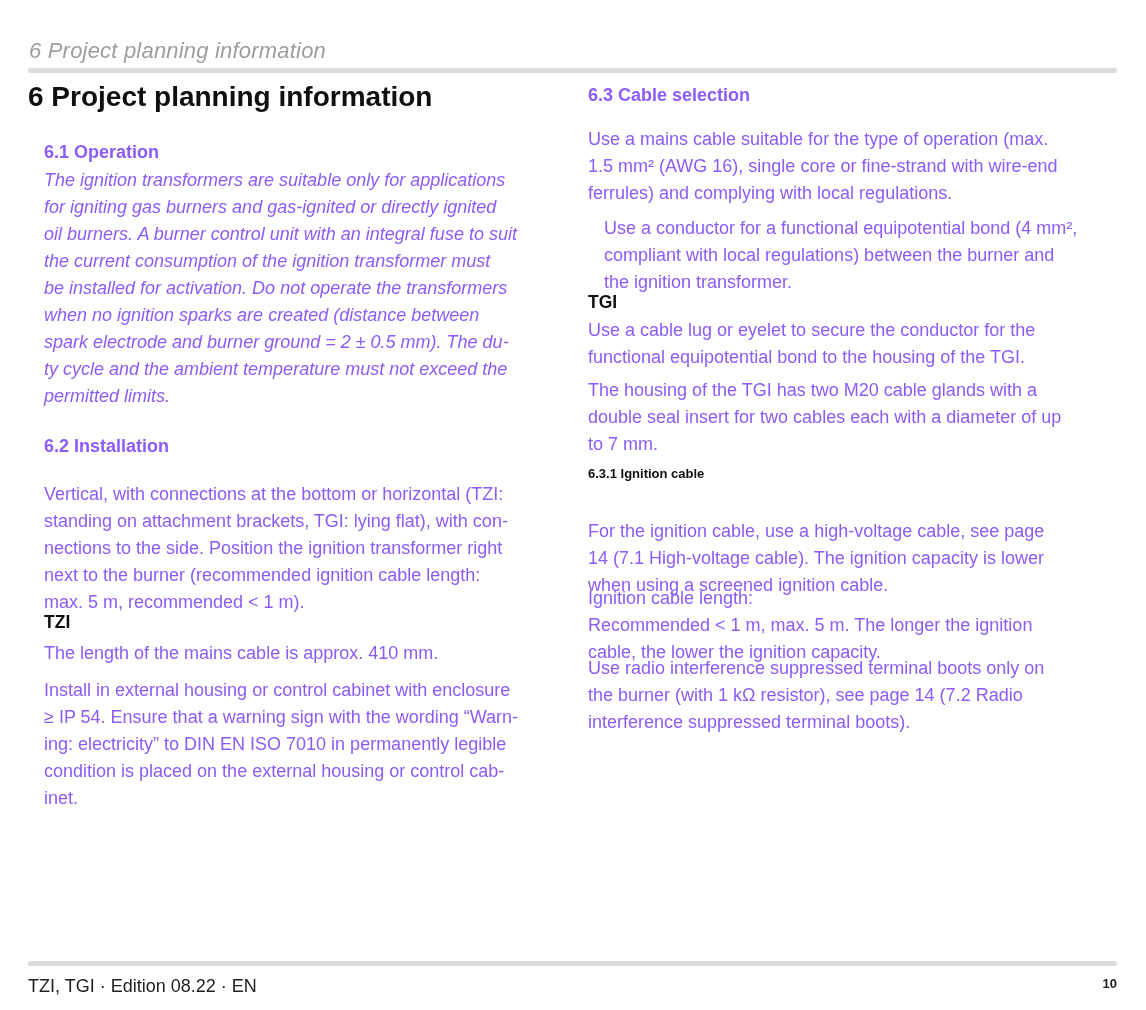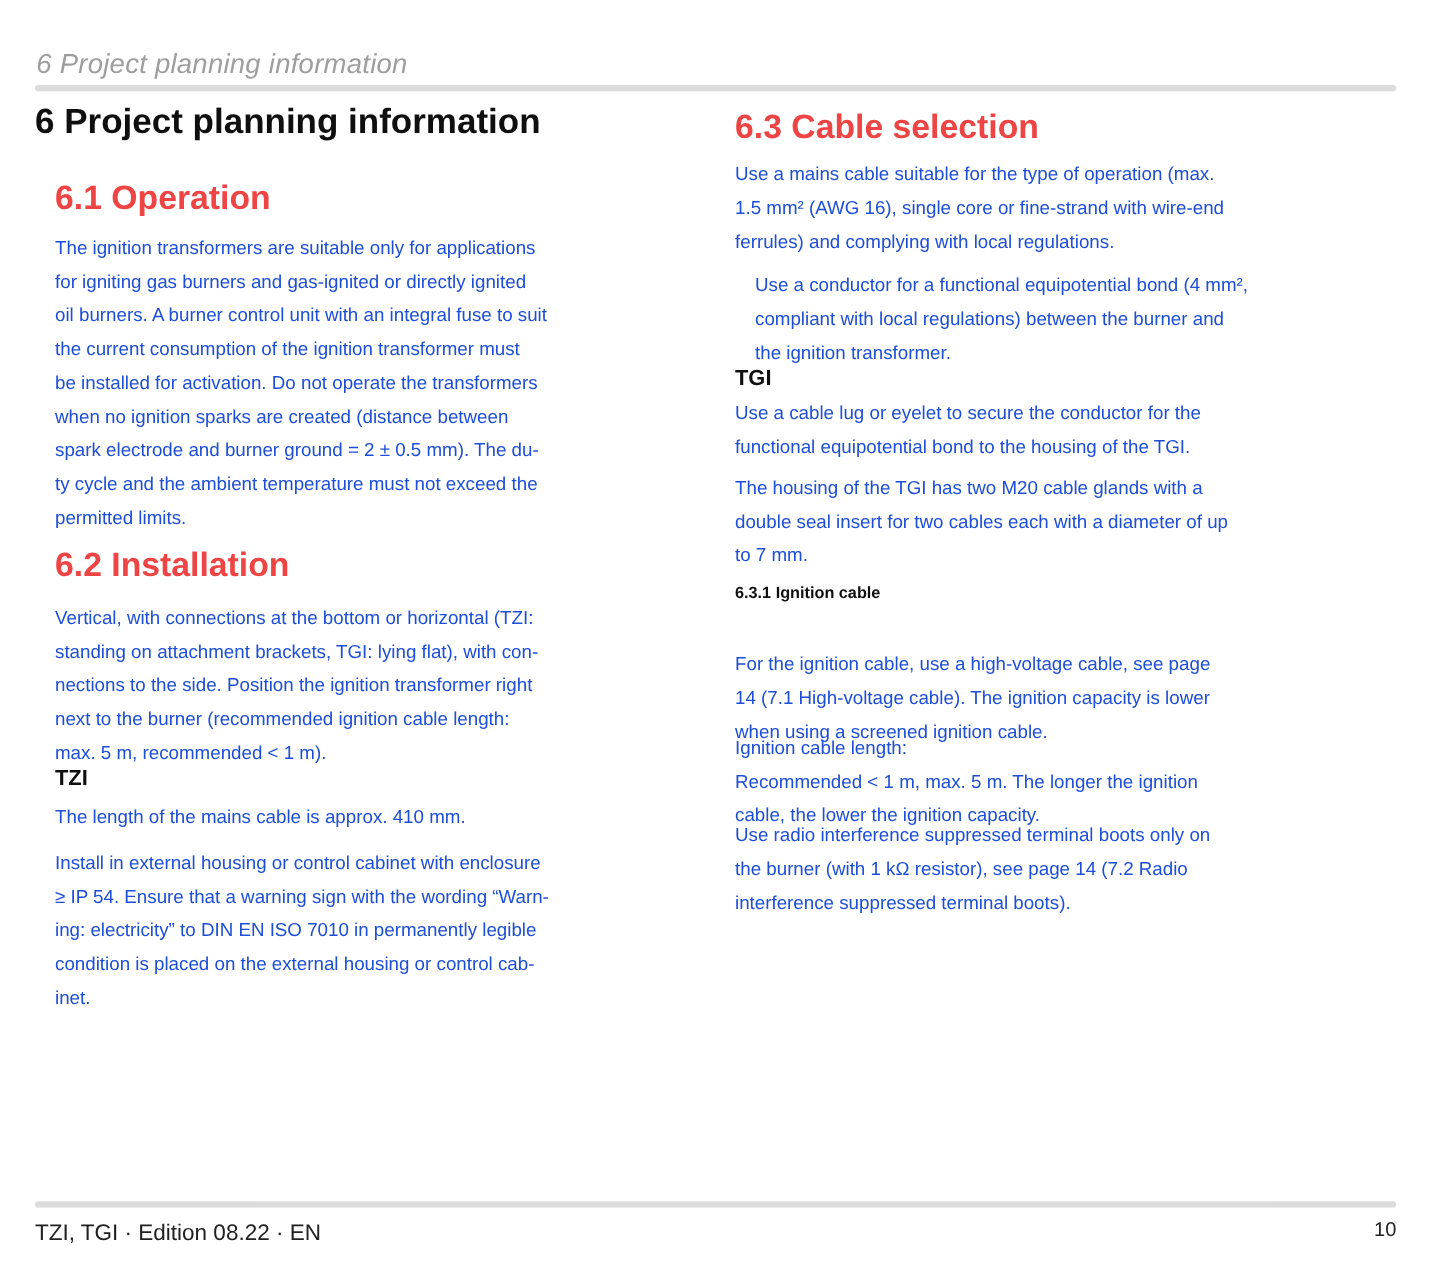--- a/index.html
+++ b/index.html
@@ -40,77 +40,78 @@
   .h1 {
     left: 28px;
     top: 80px;
     font-size: 28px;
     font-weight: bold;
     color: #0f0f0f;
     line-height: 1.2;
     white-space: nowrap;
   }
   .h2 {
-    font-size: 27px;
+    font-size: 18px;
     font-weight: bold;
-    color: #ef4444;
+    color: #8b5cf6;
     line-height: 1.2;
     white-space: nowrap;
   }
   .h3 {
     font-size: 13px;
     font-weight: bold;
     color: #0f0f0f;
     line-height: 1.2;
     white-space: nowrap;
   }
   .inline-head {
     font-size: 17.5px;
     font-weight: bold;
     color: #0f0f0f;
     line-height: 27px;
     white-space: nowrap;
   }
   .body-par {
-    font-size: 15px;
+    font-size: 18px;
     line-height: 27px;
-    color: #1d4ed8;
+    color: #8b5cf6;
     white-space: nowrap;
   }
   .col-left  { left: 28px; margin-left: 16px; }
   .col-right { left: 588px; }
 
   .footer-left {
     left: 28px;
     top: 976px;
     font-size: 18px;
     color: #212121;
     white-space: nowrap;
   }
   .footer-page {
     left: 997px;
     top: 976px;
     width: 120px;
     text-align: right;
-    font-size: 16px;
+    font-size: 13px;
     color: #212121;
+    font-weight: bold;
   }
 </style>
 </head>
 <body>
 
 <div id="page">
 
   <div class="abs running-header">6 Project planning information</div>
   <div class="abs rule rule-top"></div>
 
   <div class="abs h1">6 Project planning information</div>
 
   <div class="abs h2 col-left" style="top:142px;">6.1 Operation</div>
-  <div class="abs body-par col-left" style="top:185px;">
+  <div class="abs body-par col-left" style="top:167px;font-style:italic;">
       <div>The ignition transformers are suitable only for applications</div>
       <div>for igniting gas burners and gas-ignited or directly ignited</div>
       <div>oil burners. A burner control unit with an integral fuse to suit</div>
       <div>the current consumption of the ignition transformer must</div>
       <div>be installed for activation. Do not operate the transformers</div>
       <div>when no ignition sparks are created (distance between</div>
       <div>spark electrode and burner ground = 2 ± 0.5 mm). The du-</div>
       <div>ty cycle and the ambient temperature must not exceed the</div>
       <div>permitted limits.</div>
     </div>

